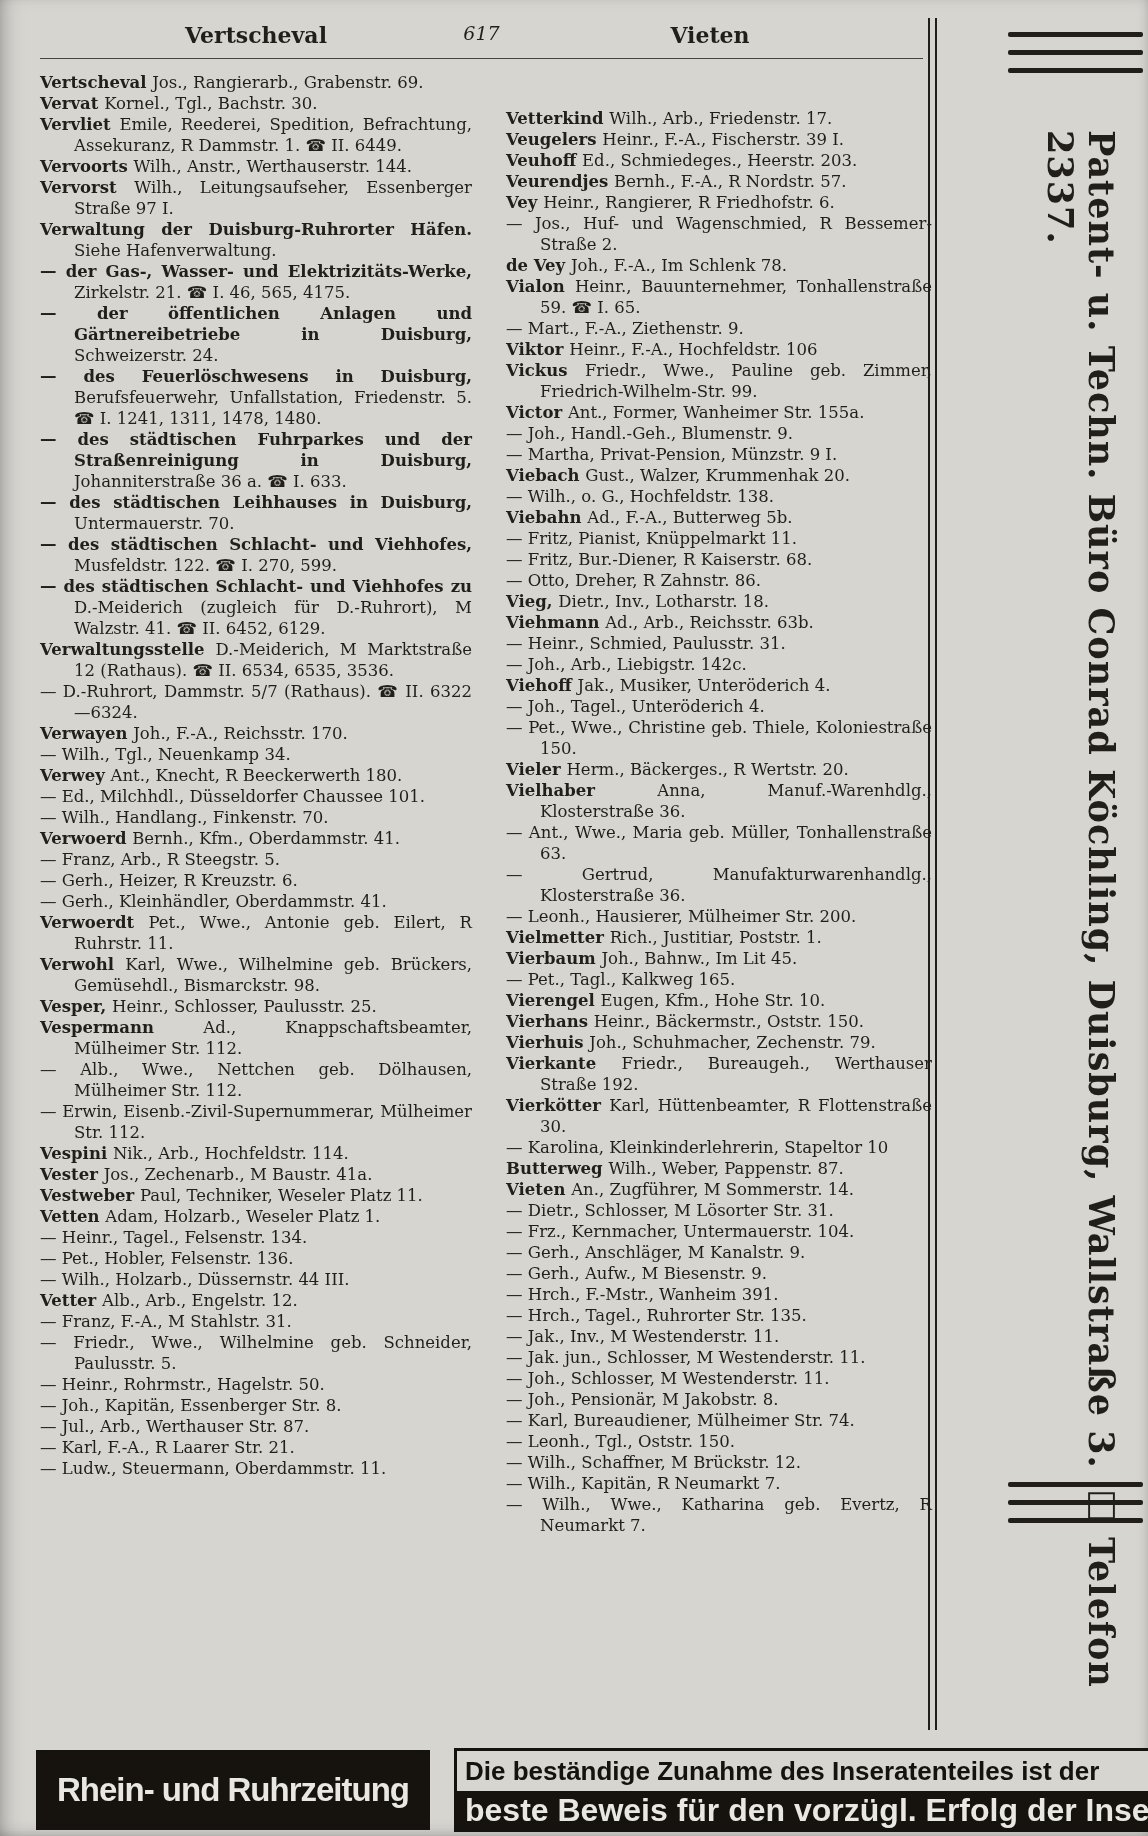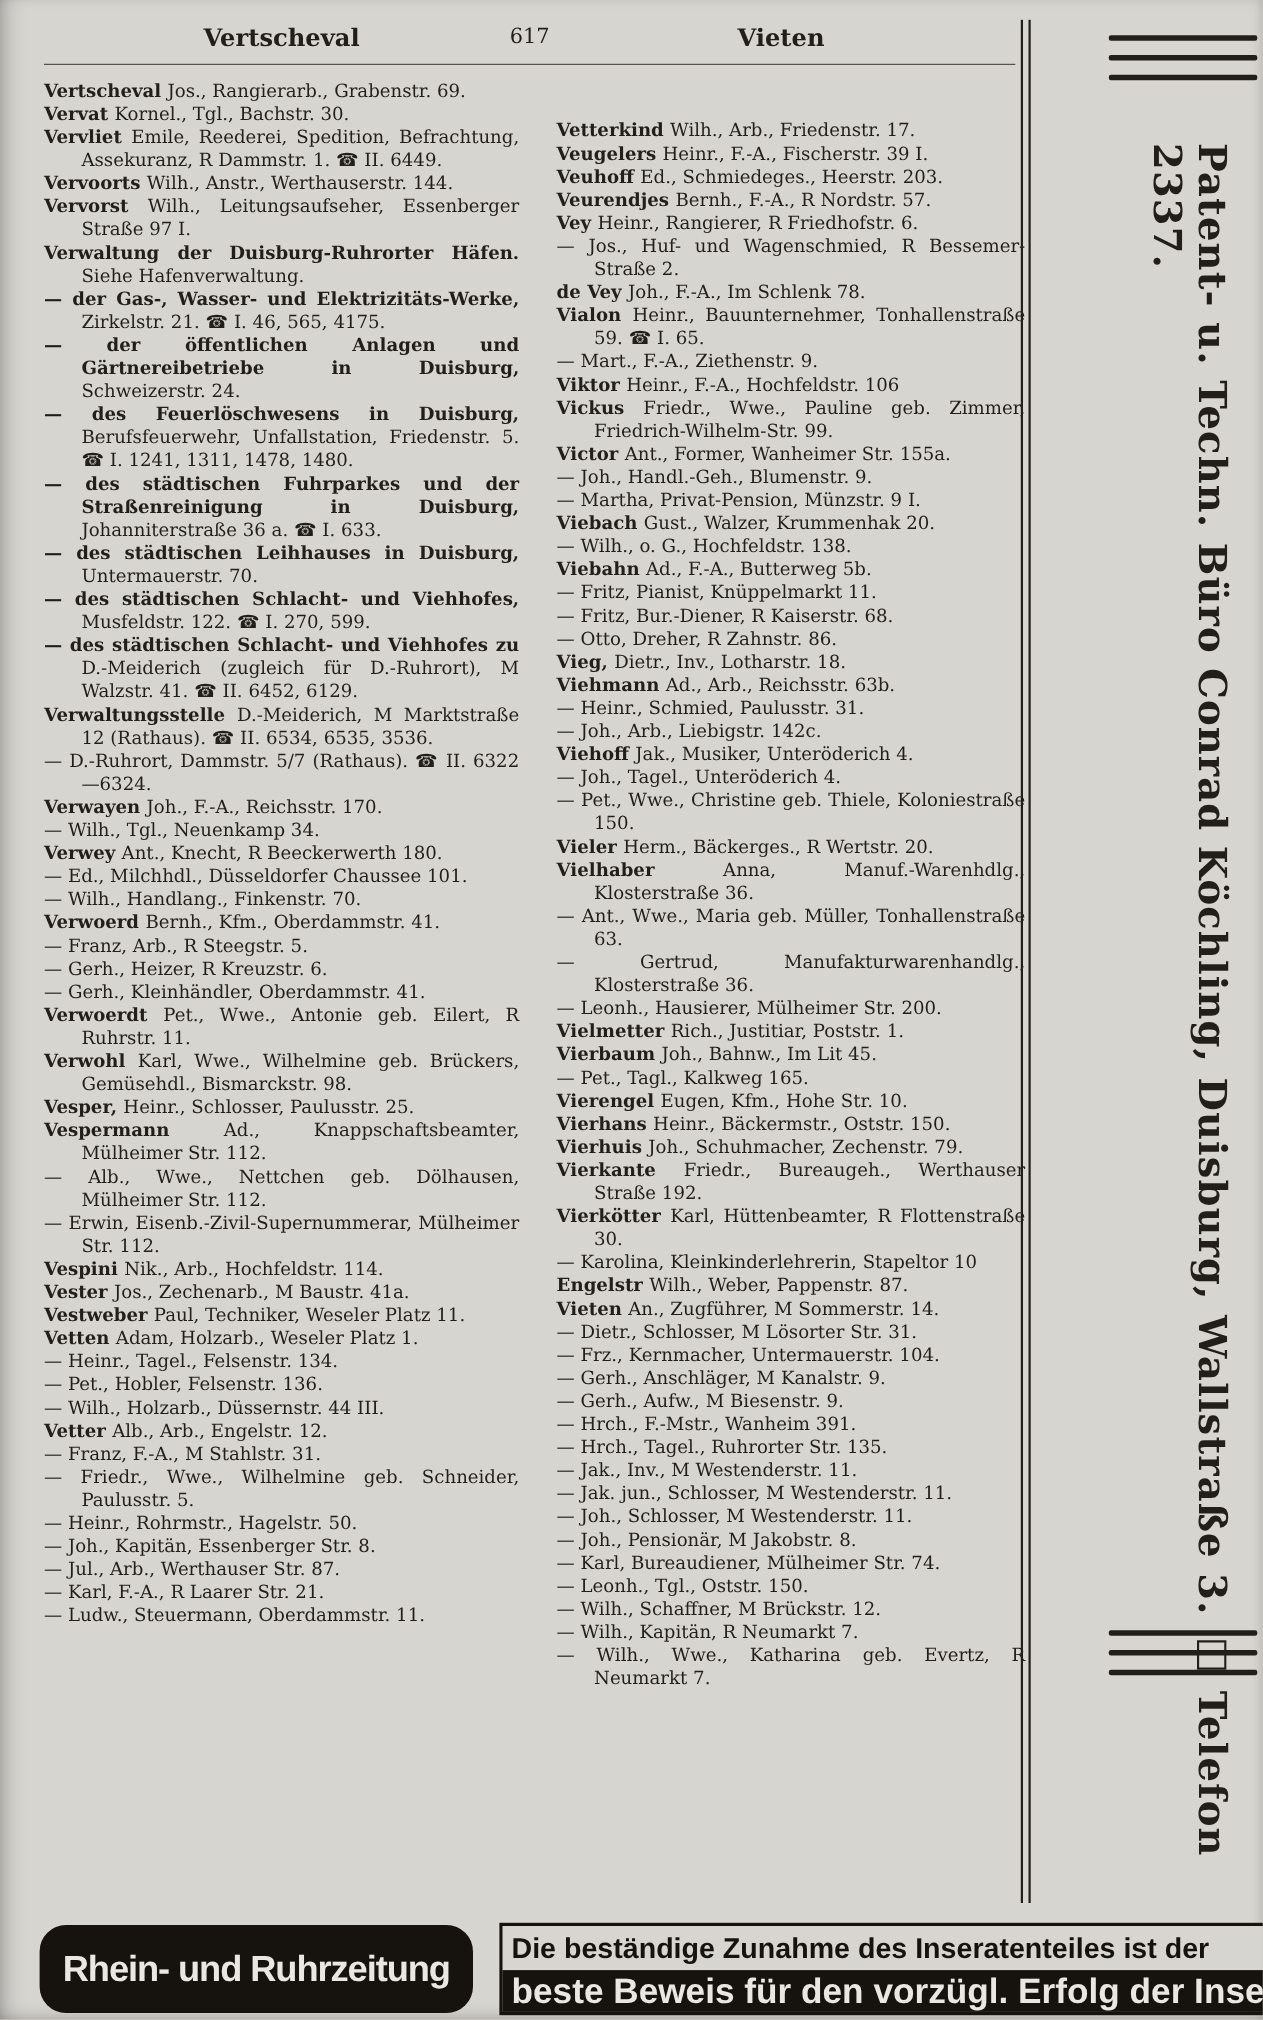--- a/index.html
+++ b/index.html
@@ -16,21 +16,21 @@
   .page-edge{
     position:absolute;inset:0;pointer-events:none;
     box-shadow:inset 14px 0 22px -14px rgba(0,0,0,.35), inset -6px 0 14px -8px rgba(0,0,0,.2), inset 0 -10px 18px -12px rgba(0,0,0,.25);
   }
   
   .hdr-left,.hdr-right,.hdr-num{
     position:absolute;top:22px;font-weight:bold;font-size:22px;text-align:center;
   }
   .hdr-left{left:40px;width:432px;}
   .hdr-right{left:497px;width:426px;}
-  .hdr-num{left:40px;width:883px;font-weight:normal;font-size:19px;}
+  .hdr-num{left:40px;width:883px;font-weight:normal;font-size:19px;font-style:italic;}
   .hdr-rule{position:absolute;top:58px;left:40px;width:883px;height:1px;background:#47433d;}
   
   .col{
     position:absolute;top:72px;font-size:16.5px;line-height:21px;text-align:justify;
   }
   .col-left{left:40px;width:432px;}
   .col-right{left:506px;width:426px;margin-top:36px;}
   .entry{padding-left:34px;text-indent:-34px;}
   .entry b{font-weight:bold;}
   
@@ -47,21 +47,21 @@
   .deco{position:absolute;left:1008px;width:135px;}
   .deco .bar{height:5px;background:var(--ink);margin-bottom:13px;border-radius:2px;}
   .deco-top{top:32px;}
   .deco-bottom{top:1482px;}
   
   .footer-brand{
     position:absolute;left:36px;top:1750px;width:394px;height:80px;
     background:#16130f;color:#e9e7e1;
     display:flex;align-items:center;justify-content:center;
     font-family:"Liberation Sans", sans-serif;font-weight:bold;
-    font-size:33px;letter-spacing:-1px;white-space:nowrap;border-radius:24px;
+    font-size:33px;letter-spacing:-1px;white-space:nowrap;
   }
   .footer-ad{
     position:absolute;left:454px;top:1748px;width:710px;height:84px;
     border:3px solid #16130f;box-sizing:border-box;
     font-family:"Liberation Sans", sans-serif;font-weight:bold;
   }
   .footer-ad .line1{
     height:40px;background:var(--paper);color:#16130f;font-size:26px;
     display:flex;align-items:center;padding-left:8px;white-space:nowrap;
   }
@@ -162,21 +162,21 @@
     <div class="entry">— Leonh., Hausierer, Mülheimer Str. 200.</div>
     <div class="entry"><b>Vielmetter </b>Rich., Justitiar, Poststr. 1.</div>
     <div class="entry"><b>Vierbaum </b>Joh., Bahnw., Im Lit 45.</div>
     <div class="entry">— Pet., Tagl., Kalkweg 165.</div>
     <div class="entry"><b>Vierengel </b>Eugen, Kfm., Hohe Str. 10.</div>
     <div class="entry"><b>Vierhans </b>Heinr., Bäckermstr., Oststr. 150.</div>
     <div class="entry"><b>Vierhuis </b>Joh., Schuhmacher, Zechenstr. 79.</div>
     <div class="entry"><b>Vierkante </b>Friedr., Bureaugeh., Werthauser Straße 192.</div>
     <div class="entry"><b>Vierkötter </b>Karl, Hüttenbeamter, R Flottenstraße 30.</div>
     <div class="entry">— Karolina, Kleinkinderlehrerin, Stapeltor 10</div>
-    <div class="entry"><b>Engelstr </b>Wilh., Weber, Pappenstr. 87.</div>
+    <div class="entry"><b>Butterweg </b>Wilh., Weber, Pappenstr. 87.</div>
     <div class="entry"><b>Vieten </b>An., Zugführer, M Sommerstr. 14.</div>
     <div class="entry">— Dietr., Schlosser, M Lösorter Str. 31.</div>
     <div class="entry">— Frz., Kernmacher, Untermauerstr. 104.</div>
     <div class="entry">— Gerh., Anschläger, M Kanalstr. 9.</div>
     <div class="entry">— Gerh., Aufw., M Biesenstr. 9.</div>
     <div class="entry">— Hrch., F.-Mstr., Wanheim 391.</div>
     <div class="entry">— Hrch., Tagel., Ruhrorter Str. 135.</div>
     <div class="entry">— Jak., Inv., M Westenderstr. 11.</div>
     <div class="entry">— Jak. jun., Schlosser, M Westenderstr. 11.</div>
     <div class="entry">— Joh., Schlosser, M Westenderstr. 11.</div>

